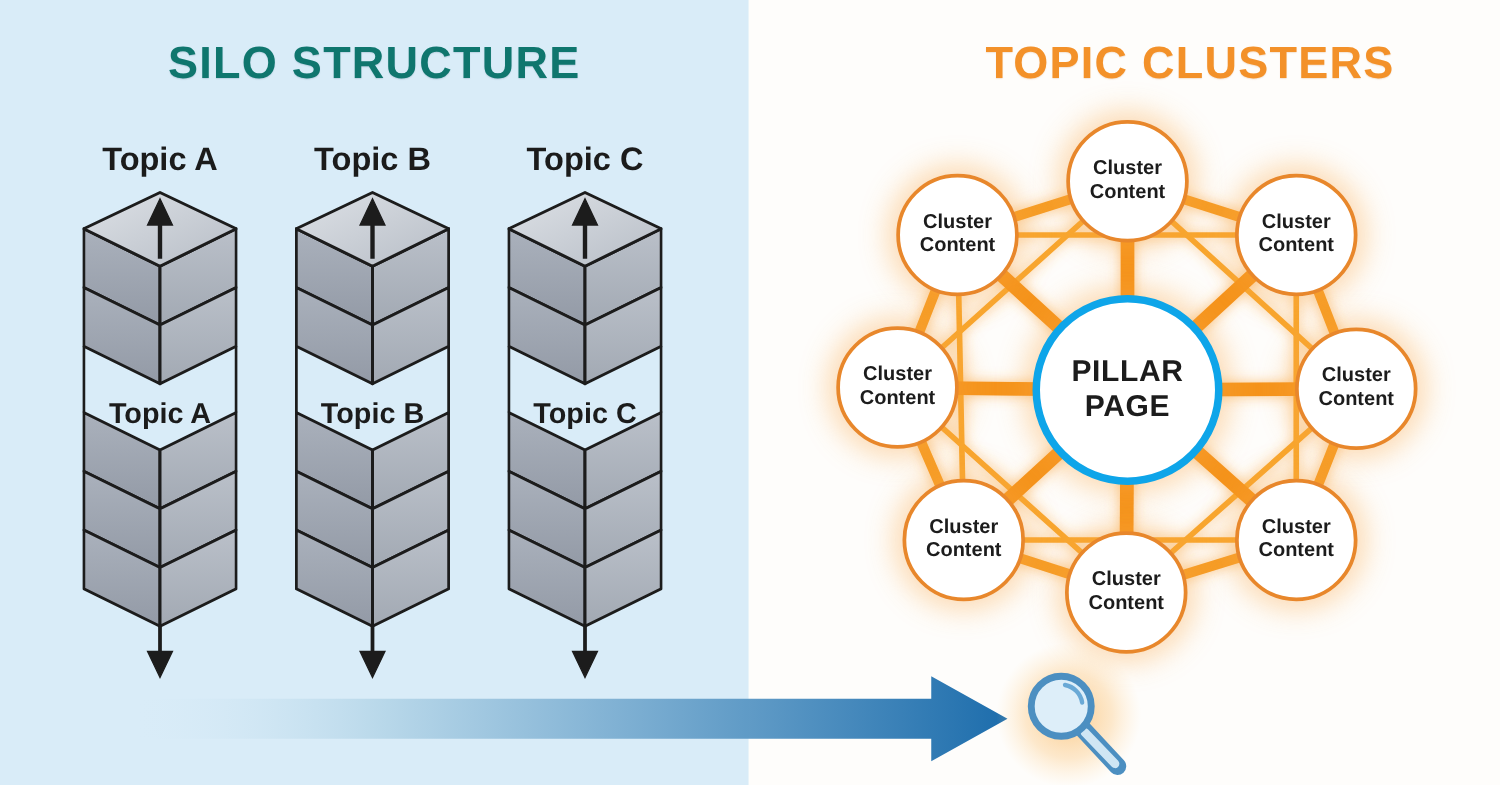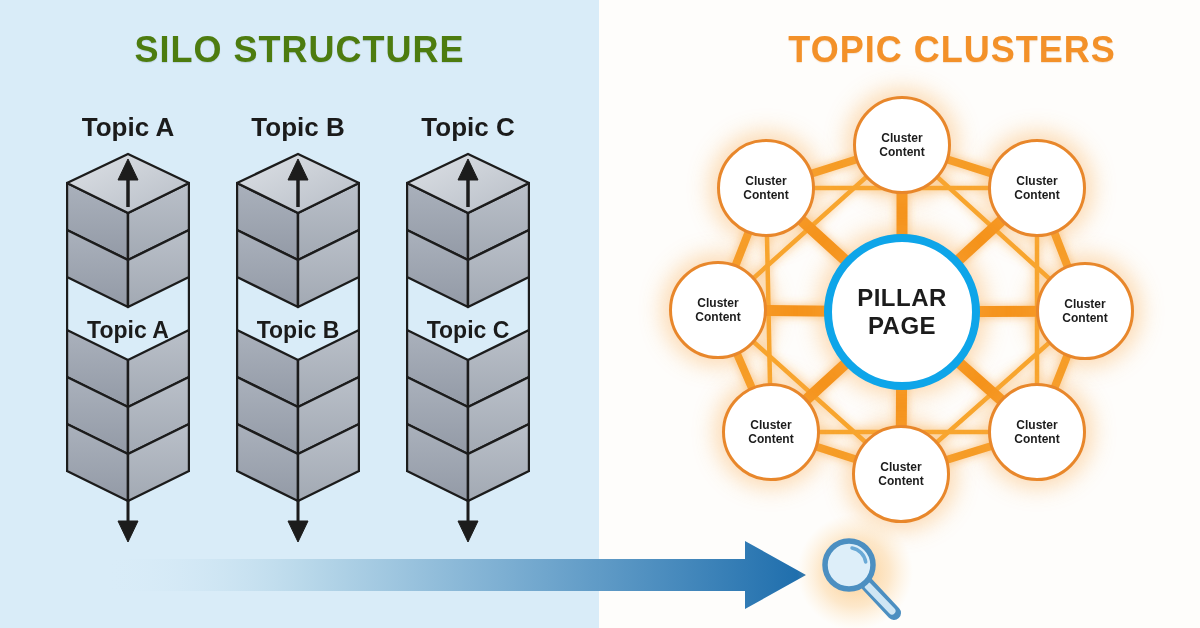--- a/index.html
+++ b/index.html
@@ -14,21 +14,21 @@
   }
   .panel-right{
     position:absolute;left:599px;top:0;width:601px;height:628px;
     background:#fefdfb;
   }
   .title{
     position:absolute;top:28px;height:44px;
     font-size:36px;font-weight:800;letter-spacing:1px;
     text-align:center;line-height:44px;
   }
-  .title-left{left:0;width:599px;color:#4d7c0f;text-shadow:0 1px 1px rgba(20,60,100,.15);}
+  .title-left{left:0;width:599px;color:#0f766e;text-shadow:0 1px 1px rgba(20,60,100,.15);}
   .title-right{left:600px;width:704px;color:#f39129;text-shadow:0 1px 1px rgba(180,90,0,.15);}
 
   
   .silo-svg{position:absolute;top:150px;width:124px;height:400px;}
   .silo-a{left:66px;}  .silo-b{left:236px;}  .silo-c{left:406px;}
   .silo-heading{
     position:absolute;top:112px;width:124px;text-align:center;
     font-size:26px;font-weight:800;color:#1b1b1b;
   }
   .silo-heading.h-a{left:66px;} .silo-heading.h-b{left:236px;} .silo-heading.h-c{left:406px;}
@@ -43,25 +43,25 @@
   .circle{
     position:absolute;transform:translate(-50%,-50%);
     background:#ffffff;border-radius:50%;
     display:flex;align-items:center;justify-content:center;text-align:center;
     box-shadow:0 0 22px 7px rgba(249,164,60,.38);
   }
   .cluster-circle{
     width:92px;height:92px;border:3px solid #e8872b;
   }
   .pillar-circle{
-    width:140px;height:140px;border:8px solid #0ea5e9;
+    width:140px;height:140px;border:6px solid #0ea5e9;
   }
   .circle-label{
     white-space:pre-line;color:#1c1c1c;font-weight:700;
-    font-size:12px;line-height:1.18;
+    font-size:16px;line-height:1.18;
   }
   .pillar-label{font-size:24px;font-weight:800;line-height:1.15;letter-spacing:.5px;}
   .c-top{left:902px;top:145px;}
   .c-topleft{left:766px;top:188px;}
   .c-topright{left:1037px;top:188px;}
   .c-left{left:718px;top:310px;}
   .c-right{left:1085px;top:311px;}
   .c-bottomleft{left:771px;top:432px;}
   .c-bottomright{left:1037px;top:432px;}
   .c-bottom{left:901px;top:474px;}

